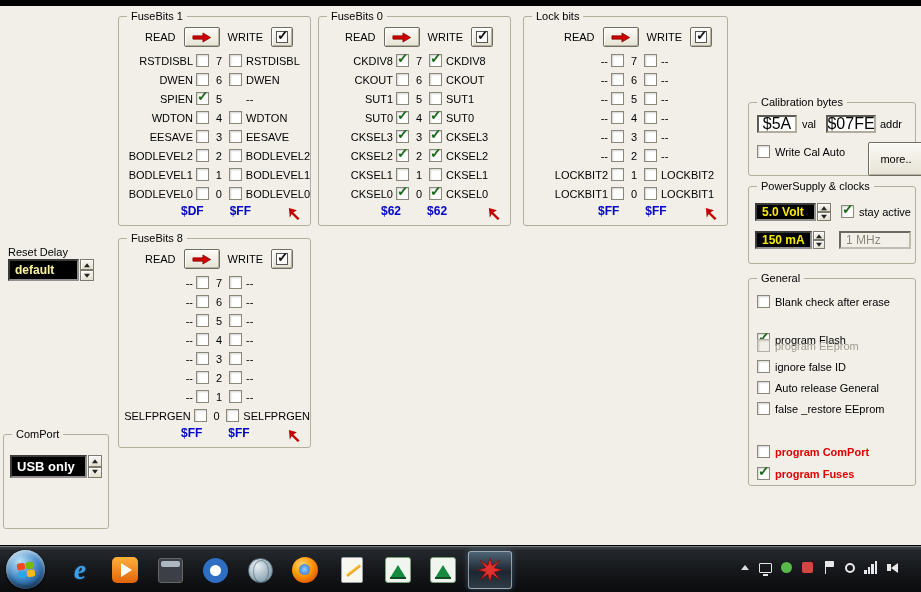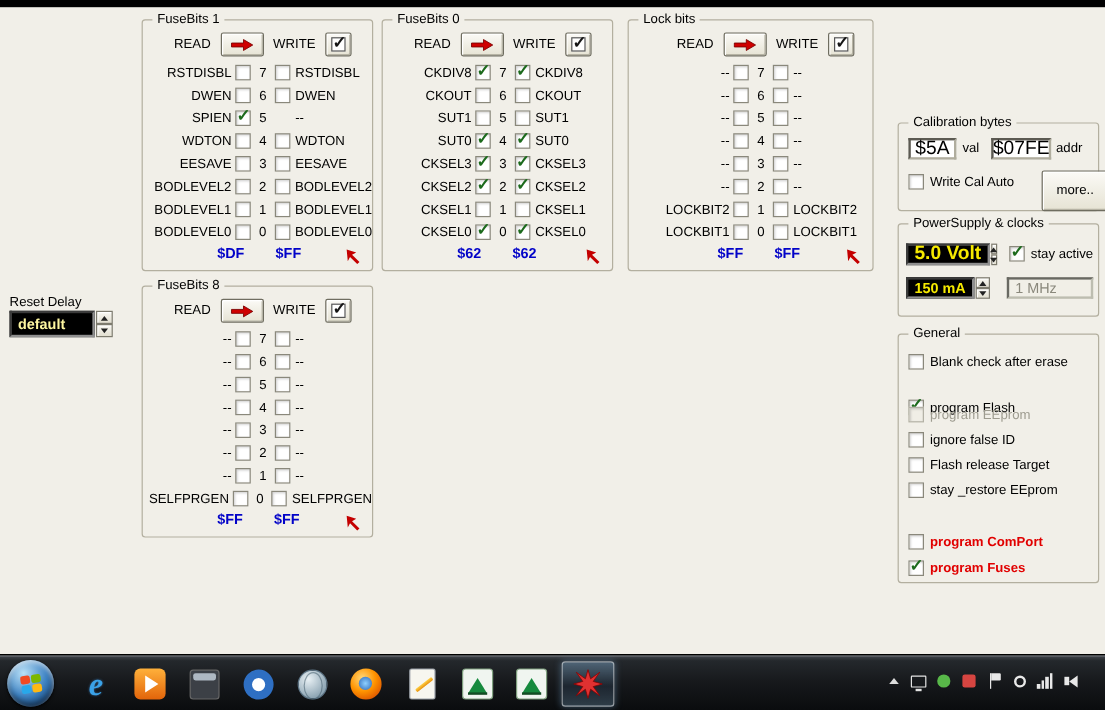--- a/index.html
+++ b/index.html
@@ -453,38 +453,48 @@
 
     <div class="statictxt" style="left:8px;top:240px">Reset Delay</div>
     <div class="combo" style="left:8px;top:253px;width:86px;height:22px">
       <span class="bfield pale" style="flex:1;font-size:12px">default</span>
       <span class="spin">
           <b class="up"></b>
           <b class="dn"></b>
         </span>
     </div>
 
+    <div class="grp" id="comport">
+      <span class="gt">ComPort</span>
+      <div class="combo" style="left:6px;top:20px;width:92px;height:23px">
+        <span class="bfield wht" style="flex:1;font-size:13px">USB only</span>
+        <span class="spin">
+            <b class="up"></b>
+            <b class="dn"></b>
+          </span>
+      </div>
+    </div>
 
     <div class="grp" id="calib">
       <span class="gt">Calibration bytes</span>
       <div class="inputbox" style="left:8px;top:12px;width:40px;height:18px">$5A</div>
       <span class="slbl" style="left:53px;top:15px">val</span>
       <div class="inputbox" style="left:77px;top:12px;width:50px;height:18px">$07FE</div>
       <span class="slbl" style="left:131px;top:15px">addr</span>
       <label class="cb" style="left:8px;top:42px">
         <span class="chk"></span>
         <span>Write Cal Auto</span>
       </label>
       <button class="pbtn" style="left:119px;top:39px;width:56px;height:34px">more..</button>
     </div>
 
     <div class="grp" id="power">
       <span class="gt">PowerSupply &amp; clocks</span>
       <div class="combo" style="left:6px;top:16px;width:76px;height:18px">
-        <span class="bfield yel" style="flex:1;font-size:16px">5.0 Volt</span>
+        <span class="bfield yel" style="flex:1;font-size:12px">5.0 Volt</span>
         <span class="spin">
             <b class="up"></b>
             <b class="dn"></b>
           </span>
       </div>
       <label class="cb" style="left:92px;top:18px">
         <span class="chk on"></span>
         <span>stay active</span>
       </label>
       <div class="combo" style="left:6px;top:44px;width:70px;height:18px">
@@ -510,25 +520,25 @@
       <label class="cb dis" style="left:8px;top:60px">
         <span class="chk"></span>
         <span>program EEprom</span>
       </label>
       <label class="cb" style="left:8px;top:81px">
         <span class="chk"></span>
         <span>ignore false ID</span>
       </label>
       <label class="cb" style="left:8px;top:102px">
         <span class="chk"></span>
-        <span>Flash release Target</span>
+        <span>Auto release General</span>
       </label>
       <label class="cb" style="left:8px;top:123px">
         <span class="chk"></span>
-        <span>stay _restore EEprom</span>
+        <span>false _restore EEprom</span>
       </label>
       <label class="cb red" style="left:8px;top:166px">
         <span class="chk"></span>
         <span>program ComPort</span>
       </label>
       <label class="cb red" style="left:8px;top:188px">
         <span class="chk on"></span>
         <span>program Fuses</span>
       </label>
     </div>

